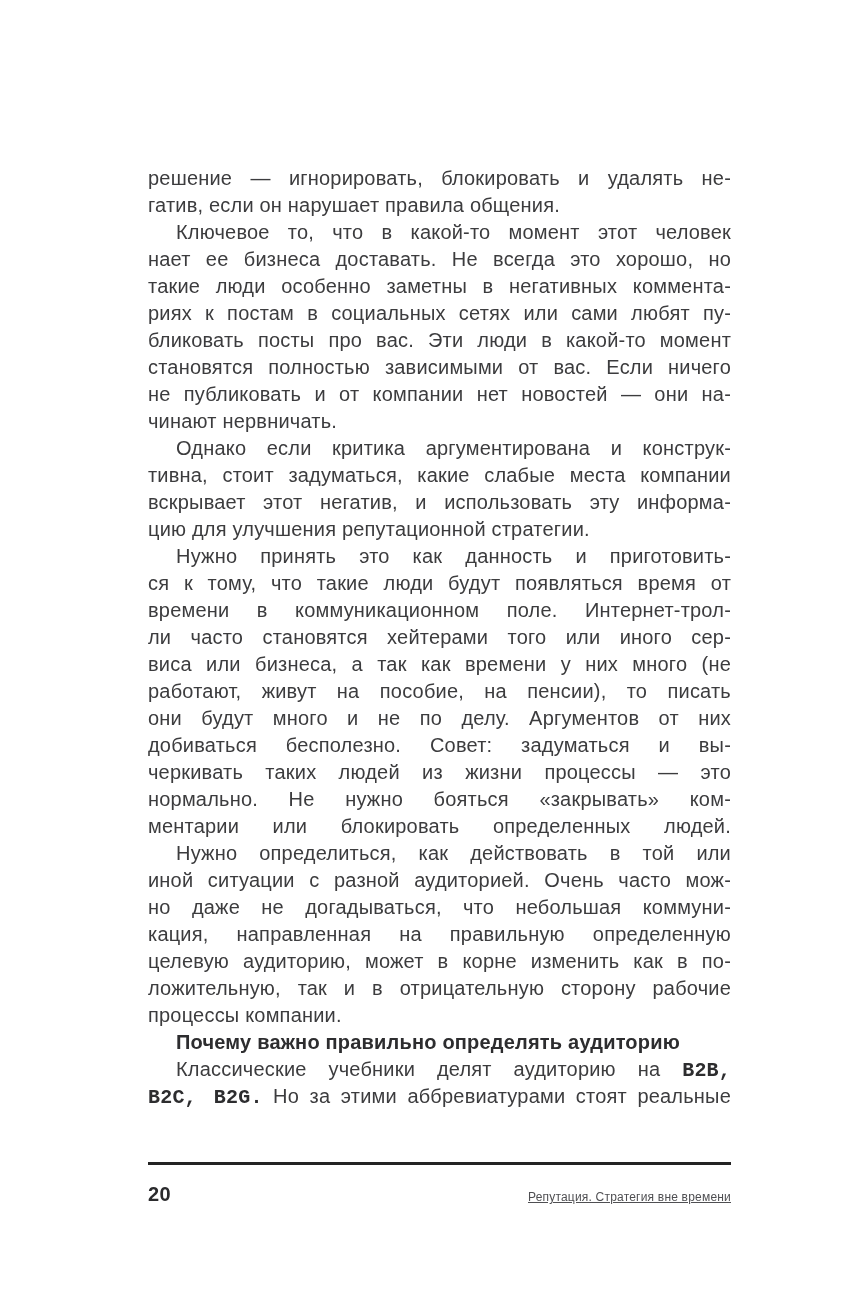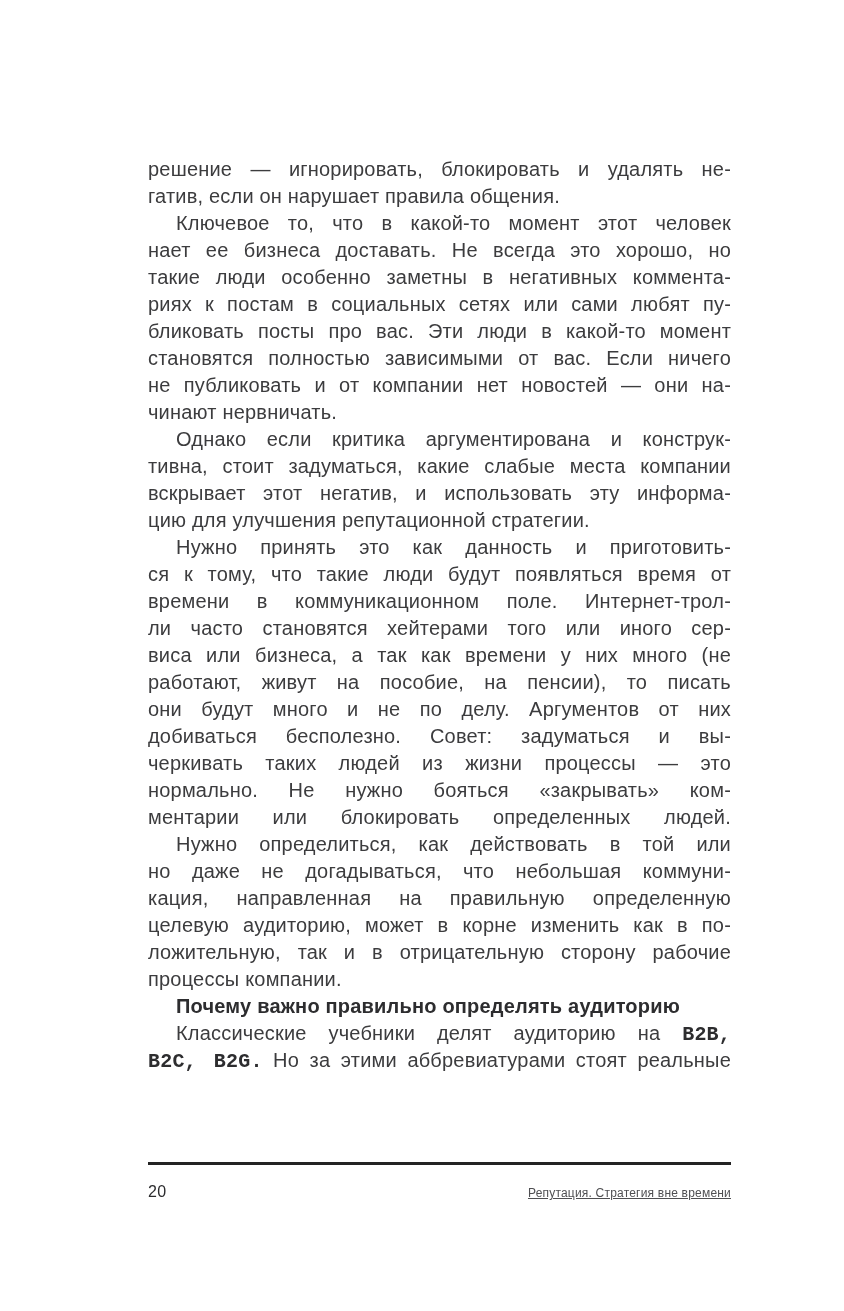--- a/index.html
+++ b/index.html
@@ -9,21 +9,21 @@
     width: 844px;
     height: 1311px;
     background: #ffffff;
     overflow: hidden;
     font-family: "Liberation Sans", "DejaVu Sans", sans-serif;
     color: var(--body-text, #3c3c3e);
   }
   .text-column {
     position: absolute;
     left: 148px;
-    top: 156px;
+    top: 165px;
     width: 583px;
     font-size: 20px;
     letter-spacing: 0.2px;
   }
   .block { }
   .line {
     height: 27px;
     line-height: 27px;
     overflow: hidden;
   }
@@ -47,22 +47,22 @@
     height: 3px;
     background: var(--footer-rule, #232323);
   }
   .footer-row {
     display: flex;
     justify-content: space-between;
     align-items: baseline;
     margin-top: 18px;
   }
   .page-number {
-    font-weight: normal;
-    font-size: 16px;
+    font-weight: bold;
+    font-size: 20px;
     letter-spacing: 0.3px;
     color: var(--page-number, #2b2b2d);
     text-align: center;
   }
   .running-title {
     font-size: 12px;
     letter-spacing: 0.2px;
     color: var(--running-title, #4f4f52);
     text-decoration: underline;
   }
@@ -100,20 +100,21 @@
         <div class="line j"><span>виса или бизнеса, а так как времени у них много (не</span></div>
         <div class="line j"><span>работают, живут на пособие, на пенсии), то писать</span></div>
         <div class="line j"><span>они будут много и не по делу. Аргументов от них</span></div>
         <div class="line j"><span>добиваться бесполезно. Совет: задуматься и вы-</span></div>
         <div class="line j"><span>черкивать таких людей из жизни процессы — это</span></div>
         <div class="line j"><span>нормально. Не нужно бояться «закрывать» ком-</span></div>
         <div class="line j"><span>ментарии или блокировать определенных людей.</span></div>
       </div>
       <div class="block">
         <div class="line j indent"><span>Нужно определиться, как действовать в той или</span></div>
+        <div class="line j"><span>иной ситуации с разной аудиторией. Очень часто мож-</span></div>
         <div class="line j"><span>но даже не догадываться, что небольшая коммуни-</span></div>
         <div class="line j"><span>кация, направленная на правильную определенную</span></div>
         <div class="line j"><span>целевую аудиторию, может в корне изменить как в по-</span></div>
         <div class="line j"><span>ложительную, так и в отрицательную сторону рабочие</span></div>
         <div class="line"><span>процессы компании.</span></div>
       </div>
       <div class="block heading">
         <div class="line indent"><span>Почему важно правильно определять аудиторию</span></div>
       </div>
       <div class="block">

